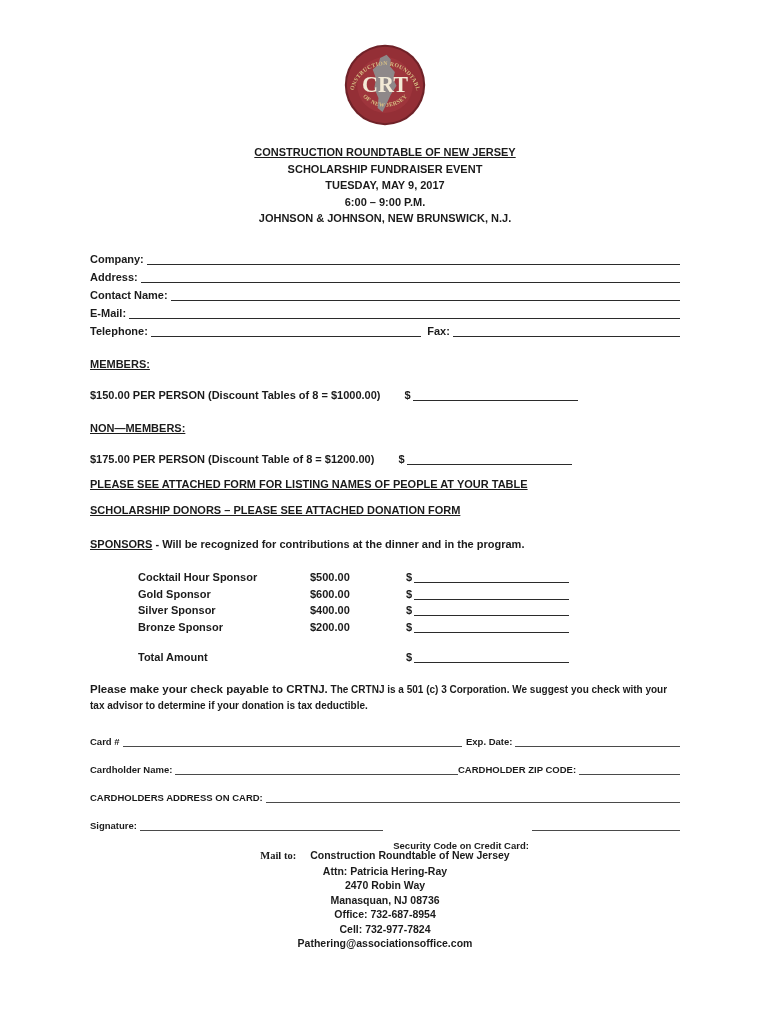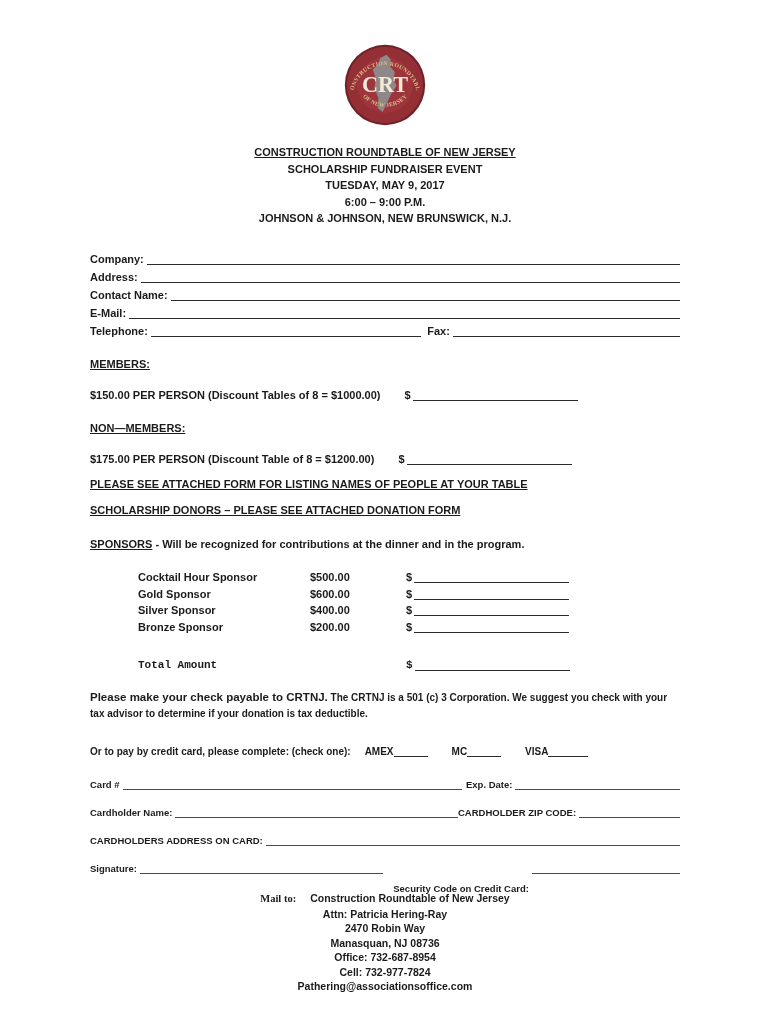--- a/index.html
+++ b/index.html
@@ -28,21 +28,21 @@
   .price-row { display: flex; align-items: flex-end; font-size: 11px; margin-top: 15px; height: 15px; text-align: center; }
   .price-gap { width: 24px; }
   .amt-line { width: 165px; border-bottom: 1px solid #2b2b2b; height: 13px; margin-left: 2px; }
   .notice { font-size: 11px; text-decoration: underline; margin-top: 12px; line-height: 14px; }
   .sponsor-intro { font-size: 11px; margin-top: 20px; line-height: 14px; }
   
   .sponsor-table { margin: 16px 0 0 48px; font-size: 11px; }
   .s-row { display: grid; grid-template-columns: 172px 96px auto; align-items: end; height: 16.5px; }
   .s-amt { display: flex; align-items: flex-end; }
   .s-amt .amt-line { width: 155px; }
-  .total-row { margin-top: 22px; font-family: Liberation Mono, monospace; }
+  .total-row { margin-top: 14px; }
   
   .check-block { margin-top: 18px; font-size: 10px; line-height: 16px; }
   .check-lead { font-size: 11.5px; }
   .credit-row { display: flex; align-items: flex-end; margin-top: 22px; font-size: 10px; height: 13px; }
   .cc-opt { margin-left: 24px; display: flex; align-items: flex-end; }
   .cc-opt.first { margin-left: 14px; }
   .cc-blank { width: 34px; border-bottom: 1px solid #2b2b2b; height: 11px; }
   
   .card-sec { margin-top: 22px; font-size: 9.5px; }
   .card-row { display: flex; align-items: flex-start; height: 14px; margin-bottom: 14px; }
@@ -175,35 +175,20 @@
         <span class="amt-line"></span>
       </span>
     </div>
   </div>
 
   <div class="check-block">
     <span class="check-lead">Please make your check payable to CRTNJ.</span>
     <span>The CRTNJ is a 501 (c) 3 Corporation.  We suggest you check with your tax advisor to determine if your donation is tax deductible.</span>
   </div>
 
-  <div class="credit-row">
-    <span class="ws">Or to pay by credit card, please complete: (check one):</span>
-    <span class="cc-opt first">
-      <span>AMEX</span>
-      <span class="cc-blank"></span>
-    </span>
-    <span class="cc-opt">
-      <span>MC</span>
-      <span class="cc-blank"></span>
-    </span>
-    <span class="cc-opt">
-      <span>VISA</span>
-      <span class="cc-blank" style="width:40px;"></span>
-    </span>
-  </div>
 
   <div class="card-sec">
     <div class="card-row">
       <span class="ws">Card #</span>
       <span class="fill" style="flex-grow:330;"></span>
       <span class="ws lbl-after">Exp. Date:</span>
       <span class="fill" style="flex-grow:160;"></span>
     </div>
     <div class="card-row">
       <span class="ws">Cardholder Name:</span>

